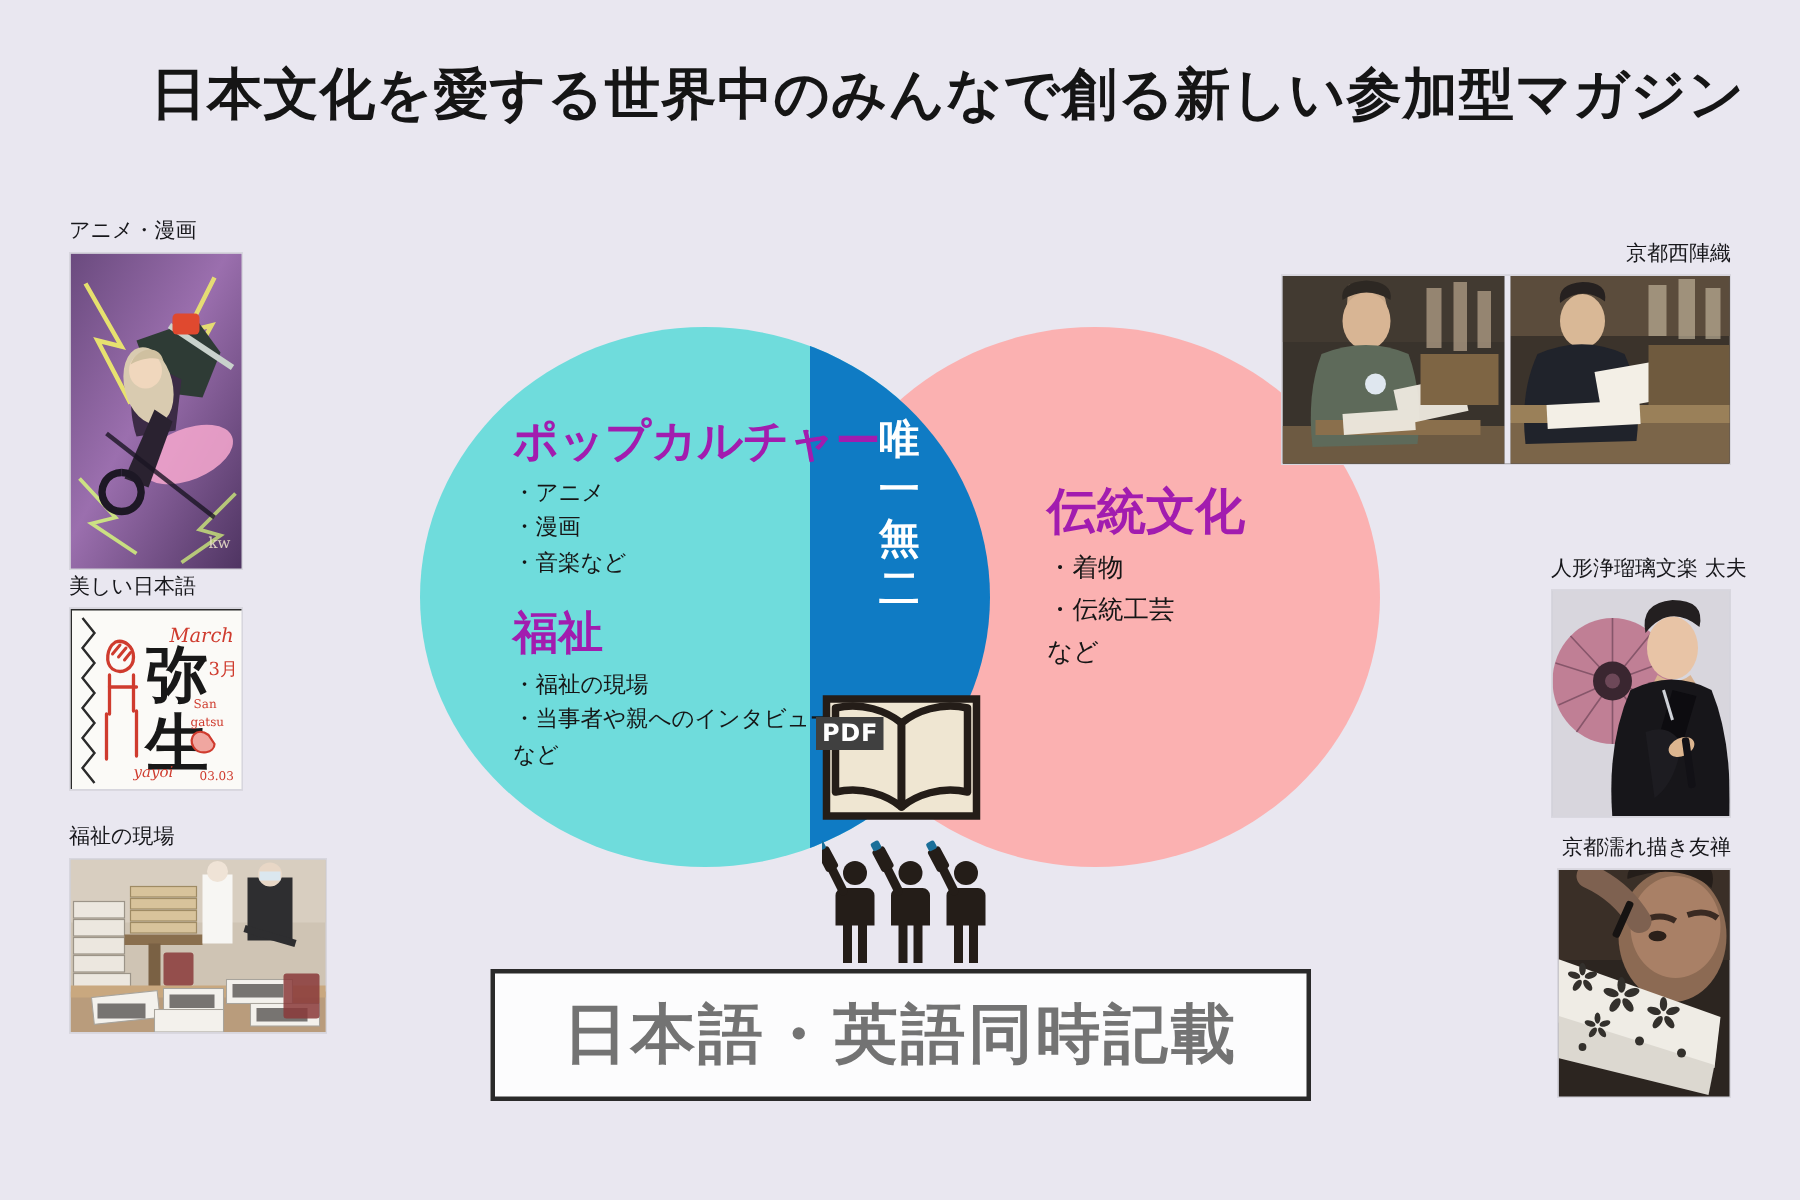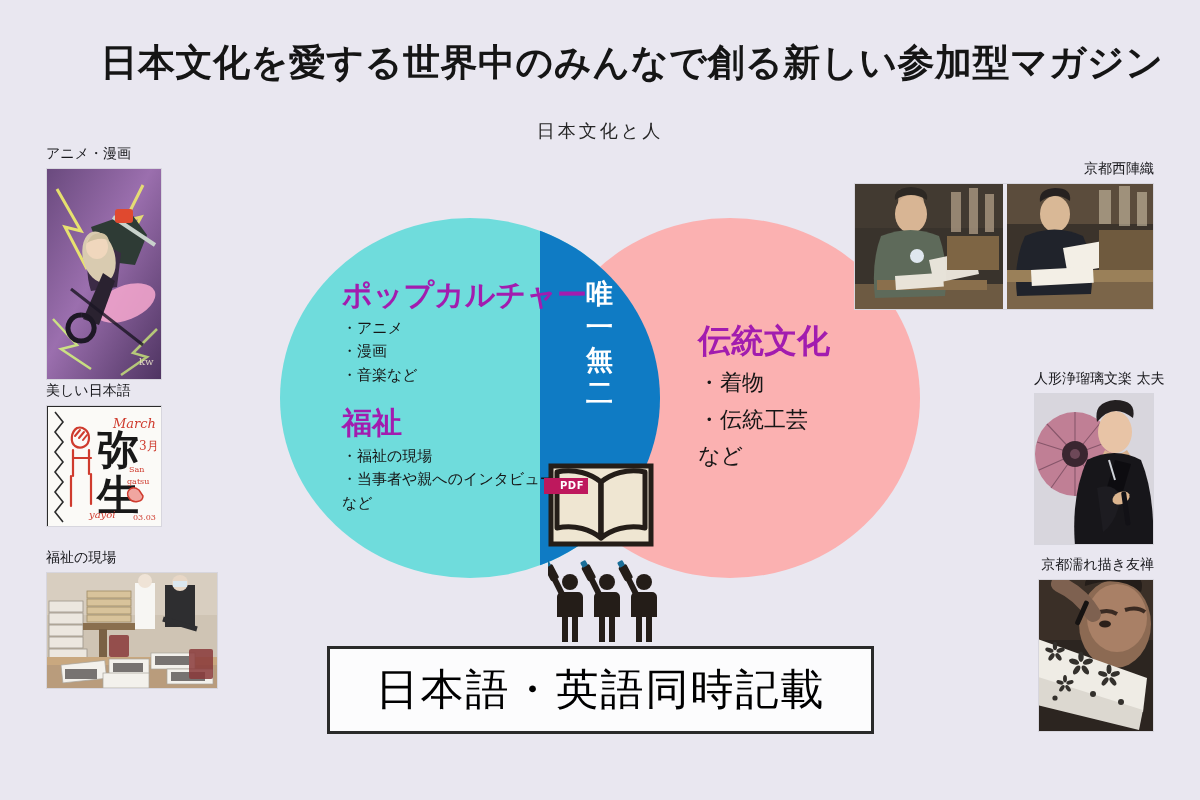--- a/index.html
+++ b/index.html
@@ -73,59 +73,59 @@
     line-height:1.55;
     color:#161616;
     white-space:nowrap;
   }
   ul.grp-list{margin:6px 0 0 0;padding:0;}
 
   .pop{left:62px;top:60px;}
   .welfare{left:62px;top:188px;}
   .tradition{left:418px;top:105px;}
   .tradition .grp-title{font-size:33px;text-align:center;}
-  .tradition .grp-list li{font-size:22px;line-height:1.65;}
+  .tradition .grp-list li{font-size:17px;line-height:1.65;}
 
   .lens-text{
     position:absolute;left:278px;top:60px;width:84px;
     text-align:center;
     color:#ffffff;
     font-size:27px;
     font-weight:700;
     line-height:1.22;
     letter-spacing:1px;
   }
   .lens-text span{display:block;}
 
   
   .bookwrap{position:absolute;left:541px;top:458px;width:120px;height:92px;}
   .pdf-badge{
     position:absolute;left:3px;top:20px;
-    background:#be185d;color:#fff;
-    font-size:10px;font-weight:700;
-    padding:3px 4px 3px 16px;
+    background:#404040;color:#fff;
+    font-size:16px;font-weight:700;
+    padding:3px 4px 3px 4px;
     letter-spacing:0.5px;
     z-index:3;
     line-height:1;
   }
 
   
   .people{position:absolute;left:548px;top:556px;width:118px;height:86px;}
 
   
   .banner{
     position:absolute;left:327px;top:646px;
     width:547px;height:88px;
     background:#fcfcfd;
     border:3px solid #2a2a2a;
     box-sizing:border-box;
     display:flex;align-items:center;justify-content:center;
   }
   .banner-text{
-    font-size:43px;font-weight:400;color:#000000;letter-spacing:2px;
+    font-size:43px;font-weight:700;color:#737373;letter-spacing:2px;
     white-space:nowrap;
   }
 
   
   .thumb{position:absolute;}
   .thumb-label{
     font-size:14px;color:#17171b;font-weight:500;white-space:nowrap;
     margin-bottom:5px;
   }
   .thumb.right .thumb-label{text-align:right;}
@@ -154,21 +154,20 @@
   .t-yuzen .thumb-img{width:116px;height:153px;}
 </style>
 </head>
 <body>
 
 <div class="stage">
 
   <div class="headline">日本文化を愛する世界中のみんなで創る新しい参加型マガジン</div>
 
   <div class="brand">
-    <div class="brand-sub">日本文化と人</div>
   </div>
 
   <div class="venn">
     <div class="circle left"></div>
     <div class="circle right"></div>
     <div class="lens">
       <div class="lens-shape"></div>
     </div>
 
     <div class="grp pop">

